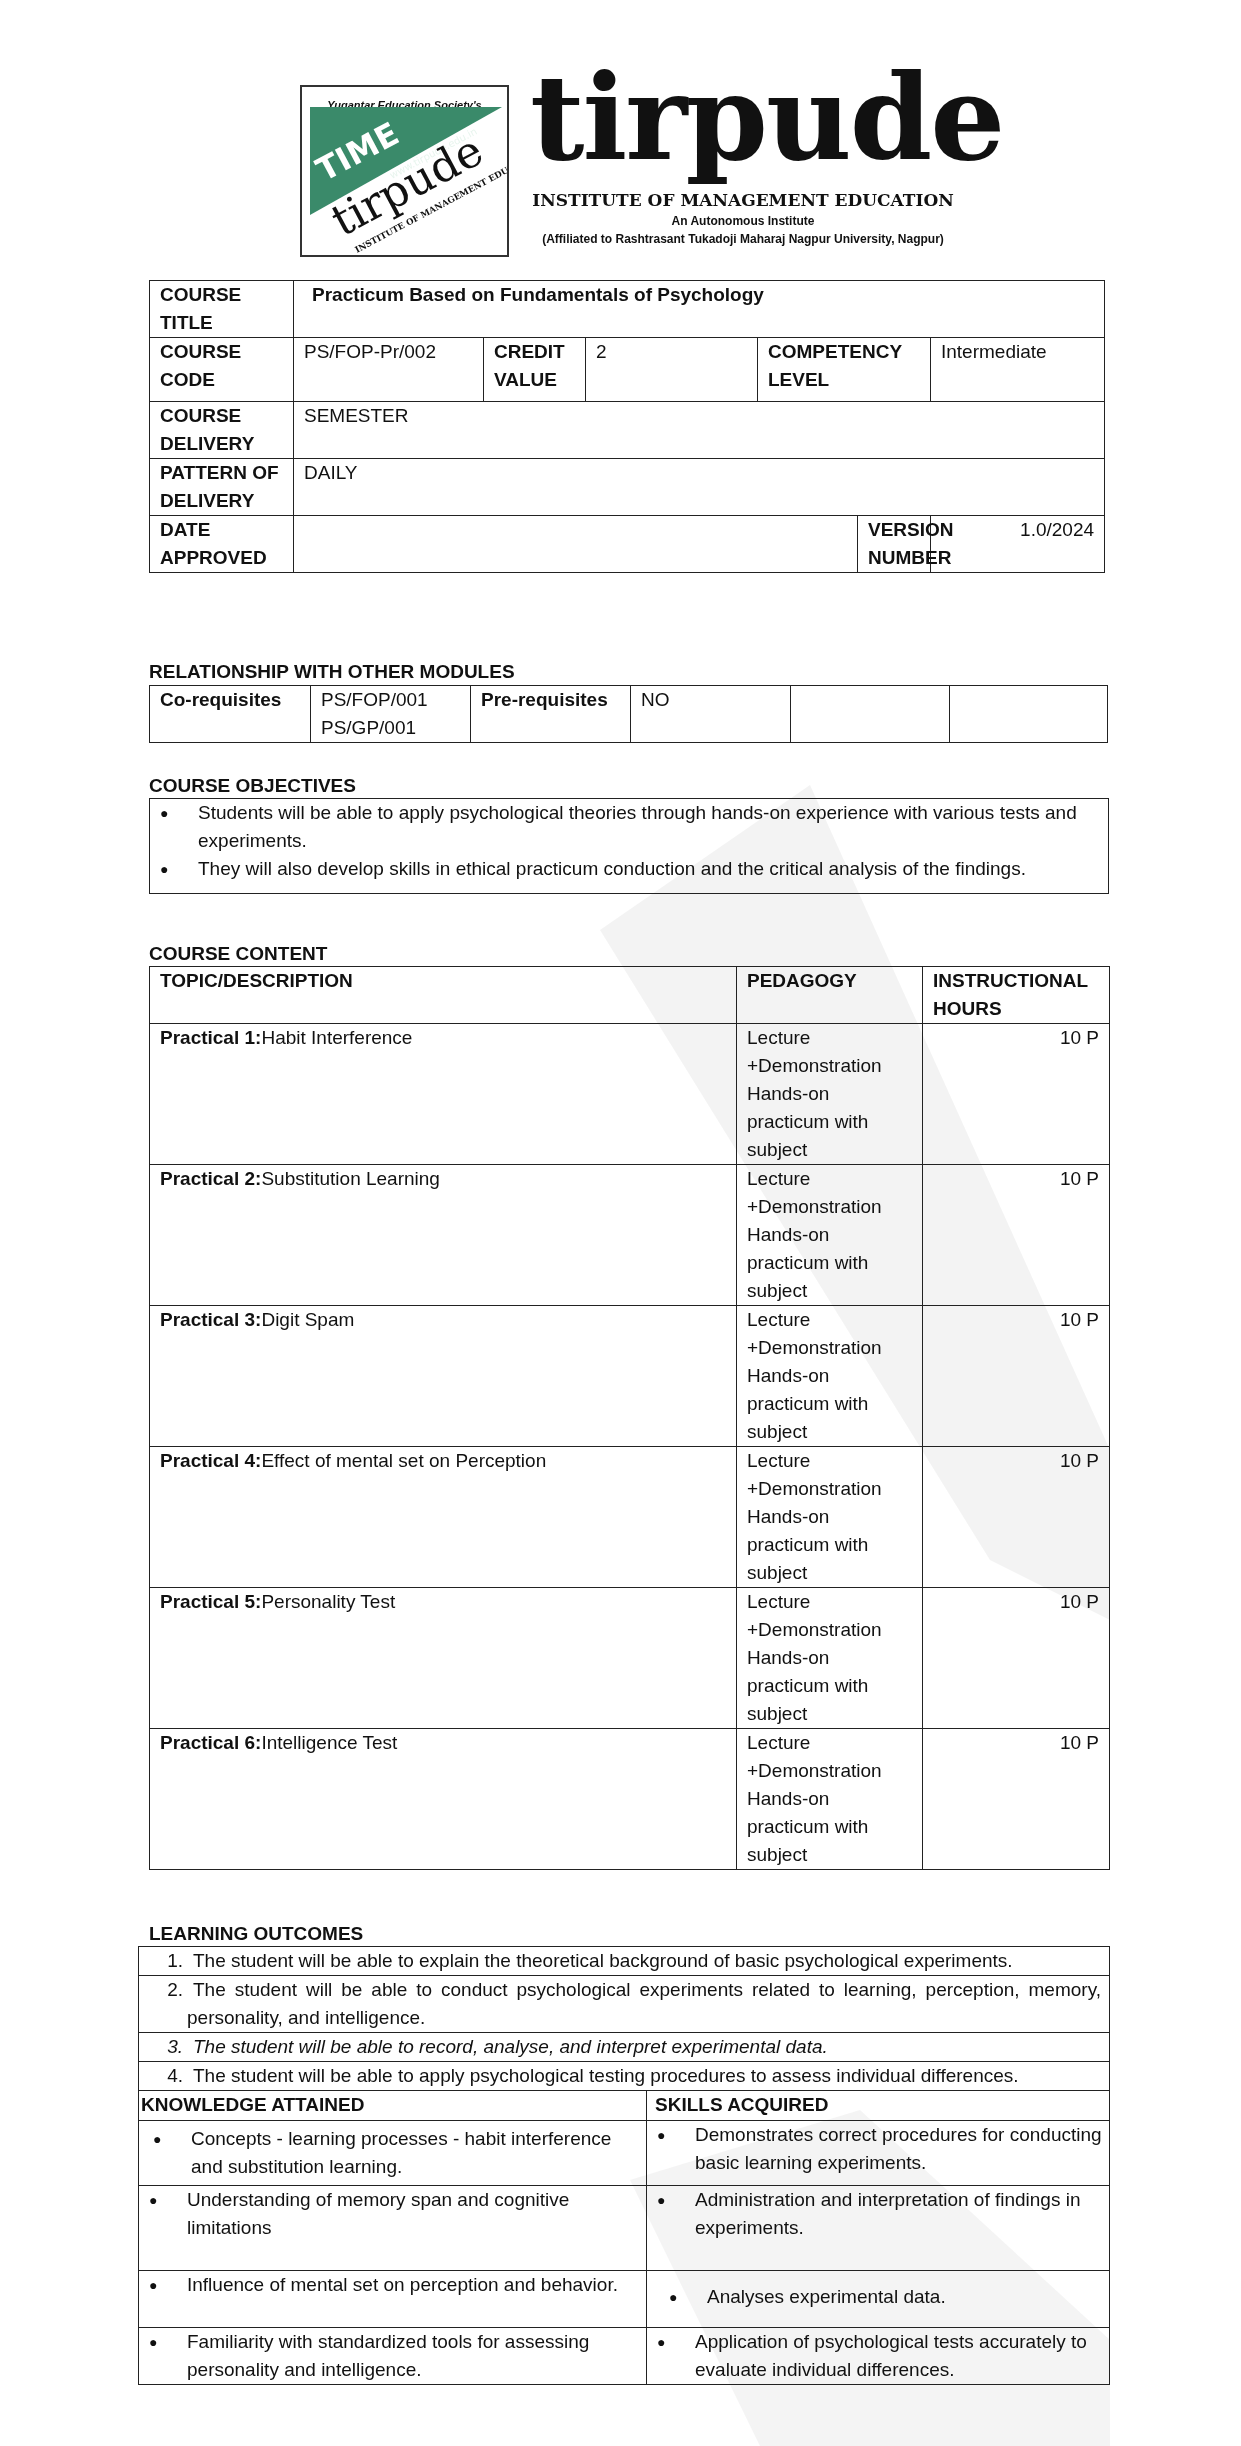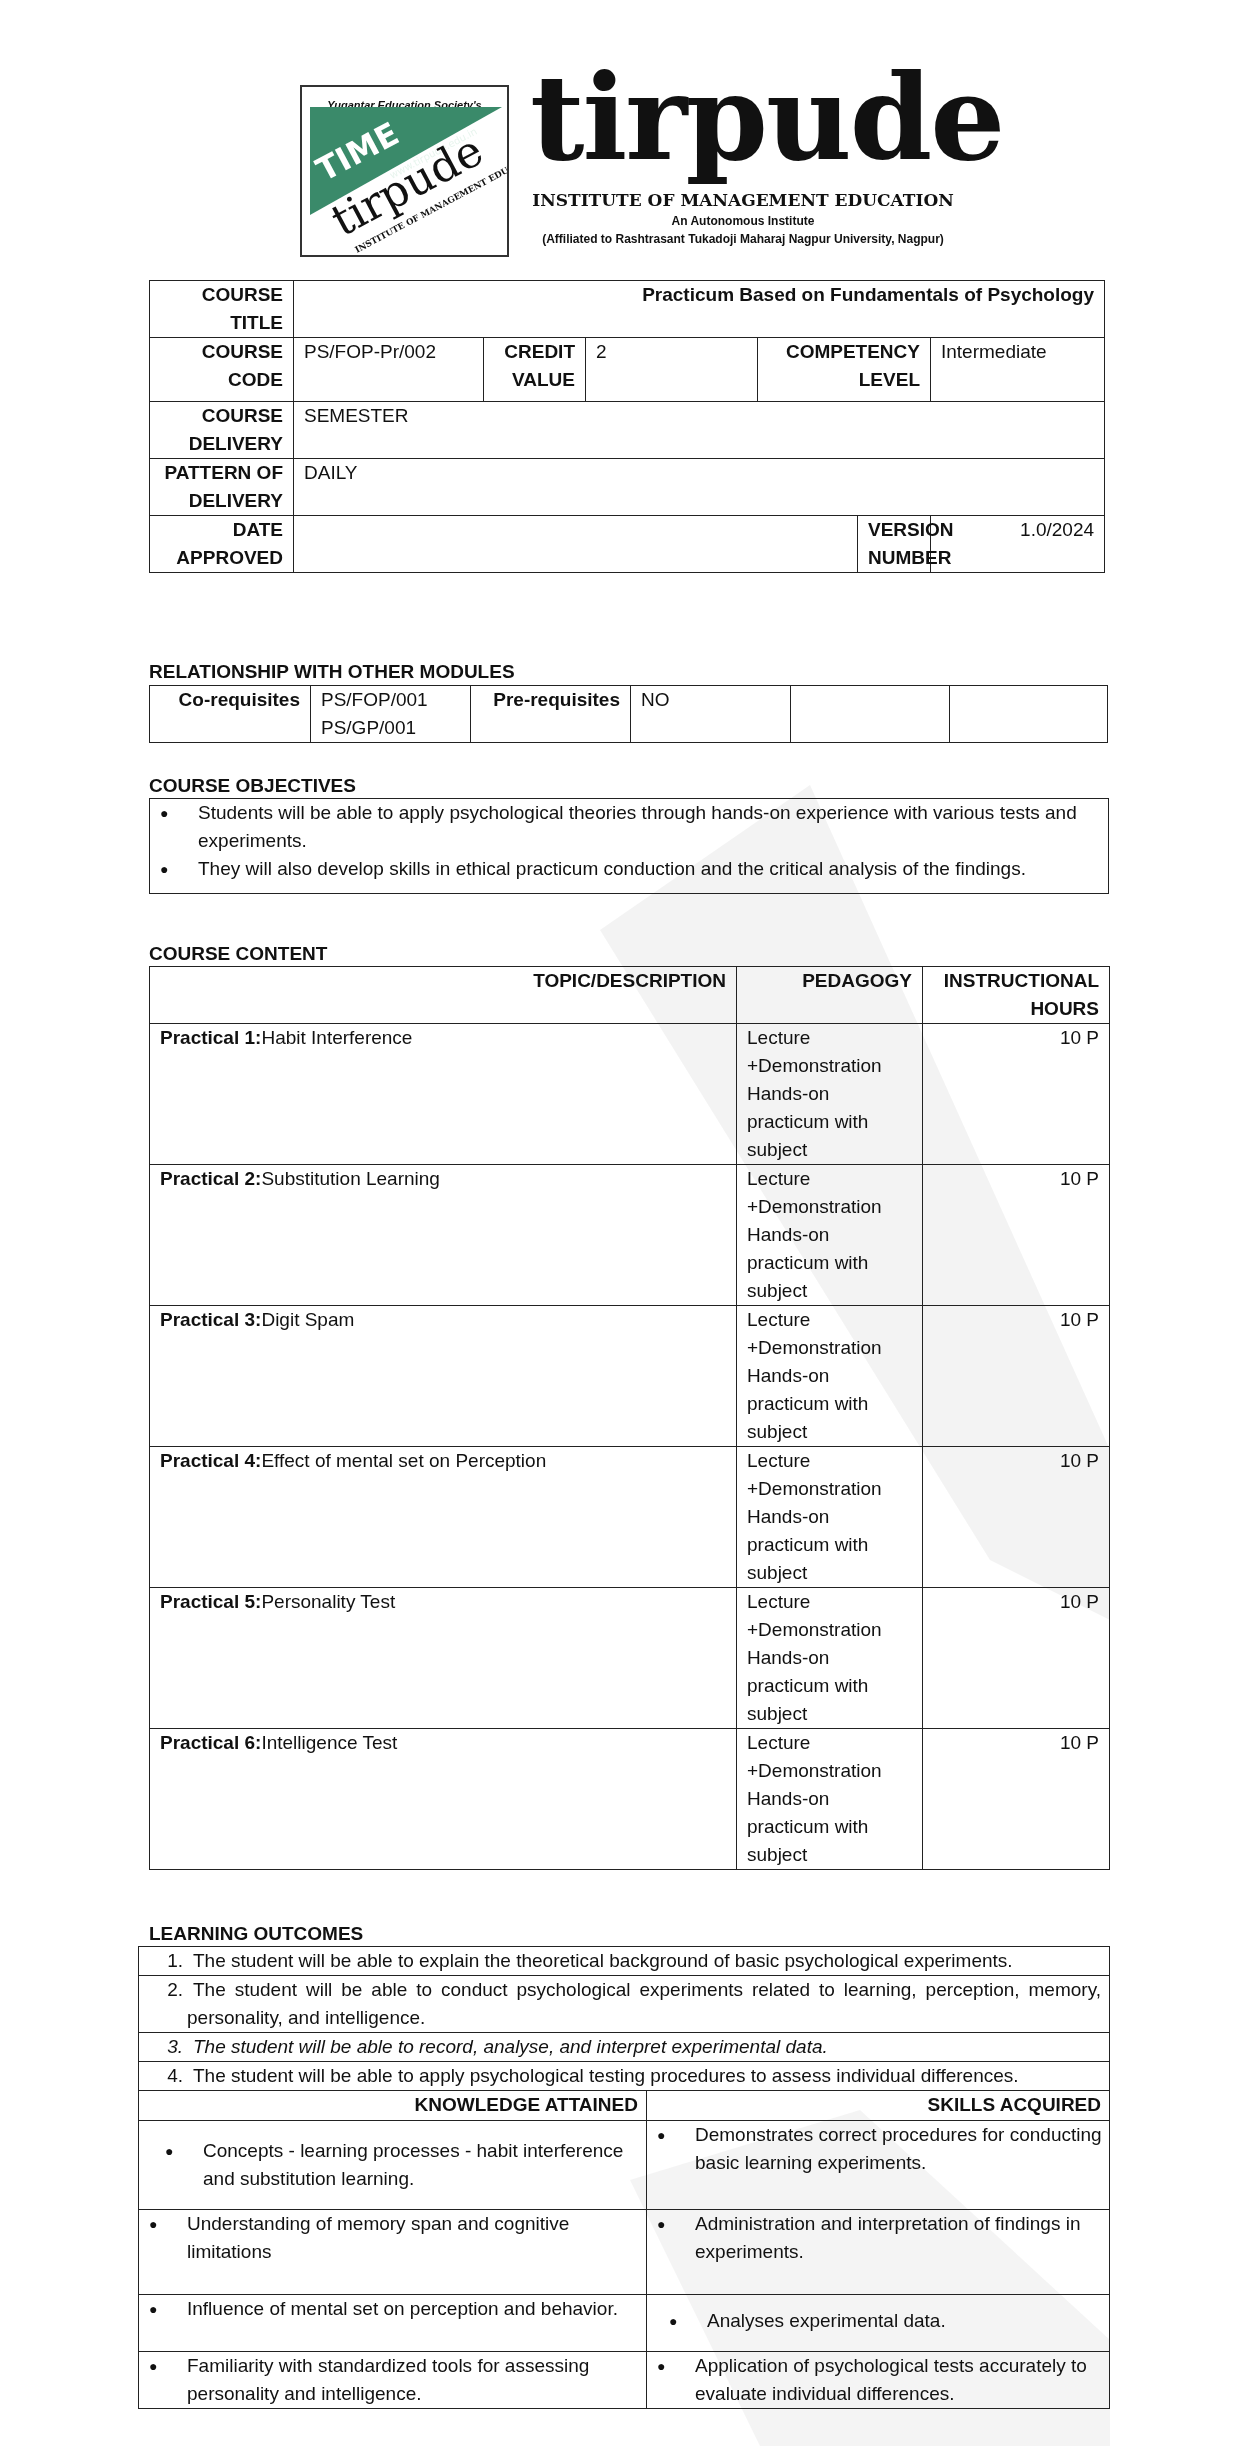--- a/index.html
+++ b/index.html
@@ -5,21 +5,21 @@
   html, body { margin: 0; padding: 0; background: #ffffff; }
   body {
     width: 1241px; height: 2446px; position: relative; overflow: hidden;
     font-family: "Liberation Sans", "DejaVu Sans", sans-serif;
     color: #111; font-size: 19px; line-height: 28px;
   }
   .watermark { position: absolute; left: 0; top: 0; width: 1241px; height: 2446px; pointer-events: none; z-index: 0; }
   .abs { position: absolute; z-index: 1; }
   table { border-collapse: collapse; table-layout: fixed; background: transparent; }
   td { border: 1.6px solid #222; vertical-align: top; padding: 0 10px; }
-  .b { font-weight: bold; text-align: right; }
+  .b { font-weight: bold; }
   .sec { font-weight: bold; font-size: 19px; }
 
   
   .logo-box { left: 300px; top: 85px; width: 205px; height: 168px; border: 2px solid #333; border-radius: 0; background: #fff; overflow: hidden; }
   .logo-society { position: absolute; left: 0; top: 4px; width: 100%; text-align: center; font-size: 11px; font-weight: bold; font-style: italic; }
   .logo-brand { left: 530px; top: 58px; font-family: "DejaVu Serif", serif; font-weight: bold; font-size: 118px; letter-spacing: -2px; line-height: 120px; }
   .logo-inst { left: 528px; top: 186px; width: 430px; text-align: center; font-family: "DejaVu Serif", serif; font-weight: bold; font-size: 17px; }
   .logo-auto { left: 528px; top: 212px; width: 430px; text-align: center; font-size: 12px; font-weight: bold; line-height: 18px; }
   .logo-aff { left: 528px; top: 230px; width: 430px; text-align: center; font-size: 12px; font-weight: bold; line-height: 18px; }
 
@@ -232,21 +232,21 @@
       </tr>
     </tbody>
   <tbody>
       <tr style="height:30px">
     <td class="b" style="padding-left:2px">KNOWLEDGE ATTAINED</td>
     <td class="b">SKILLS ACQUIRED</td>
   </tr>
   </tbody>
     <tbody id="ks-rows">
       <tr style="height: 57px;">
-        <td style="padding:16px">
+        <td style="padding:4px">
           <ul class="bul">
             <li>Concepts - learning processes - habit interference and substitution learning.</li>
           </ul>
         </td>
         <td style="padding:0">
           <ul class="bul">
             <li>Demonstrates correct procedures for conducting basic learning experiments.</li>
           </ul>
         </td>
       </tr>

